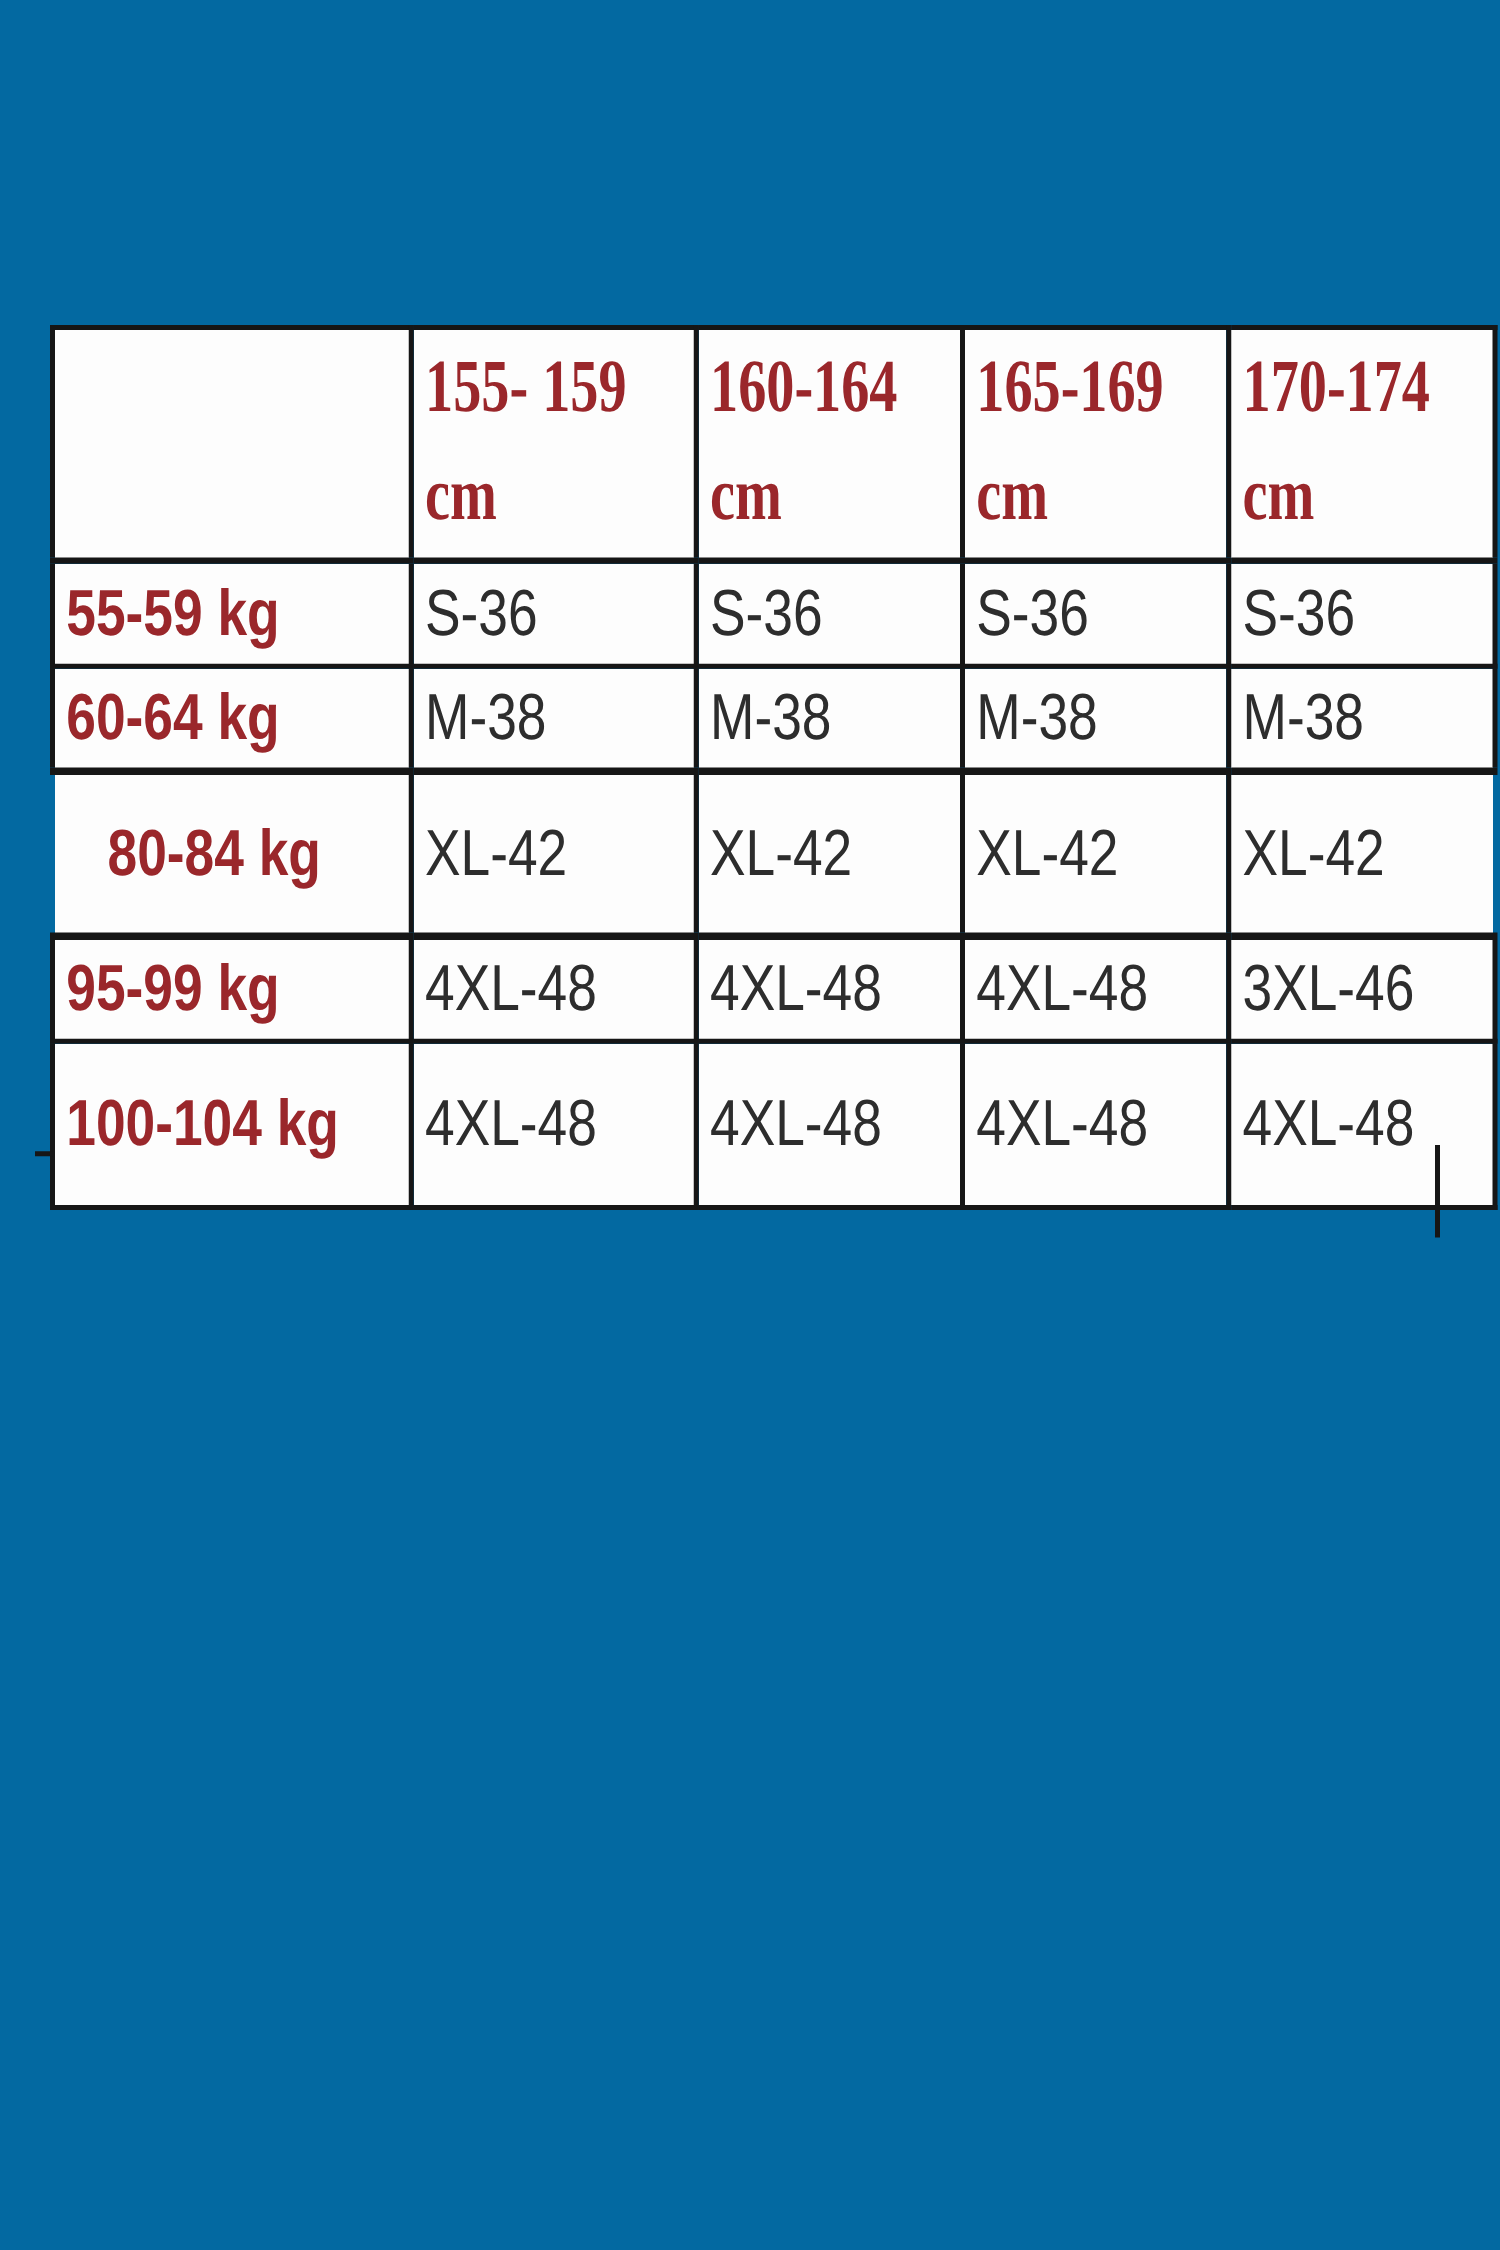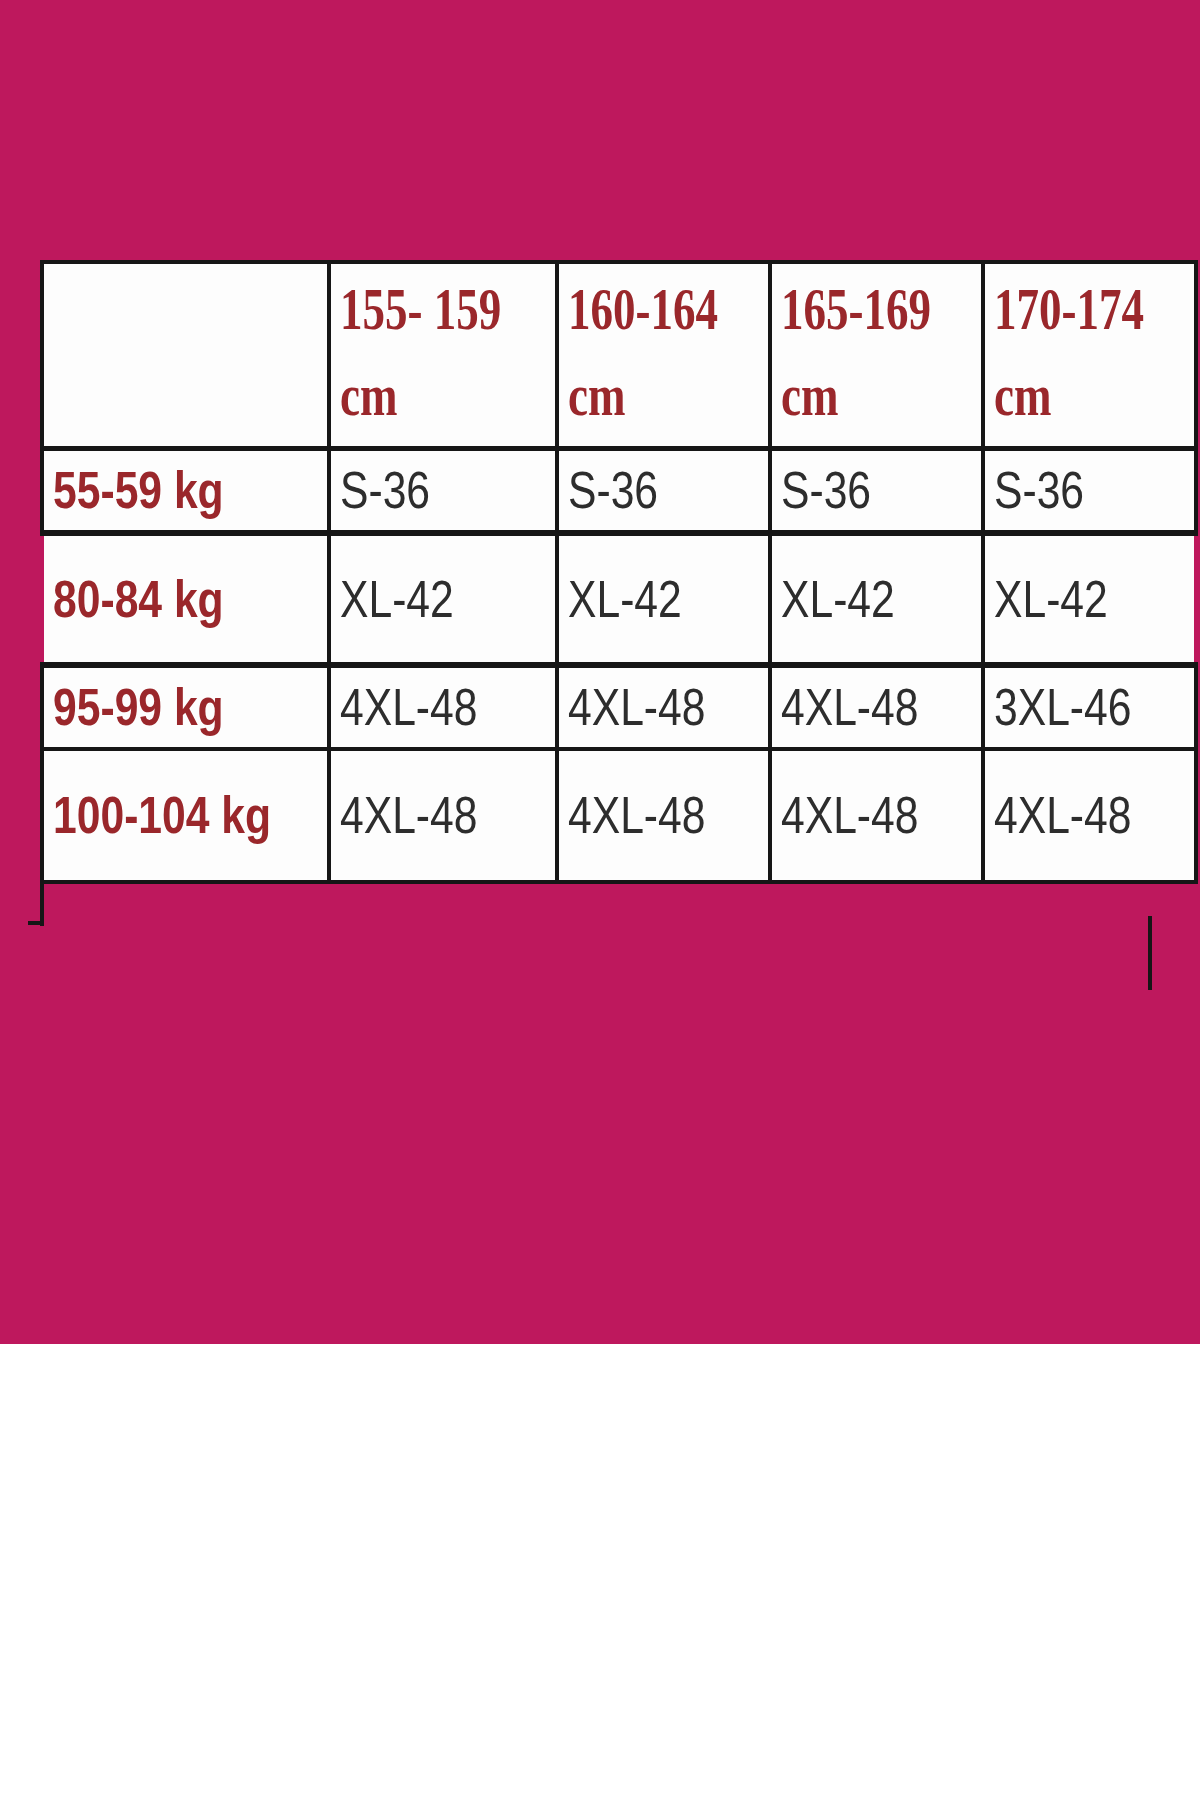--- a/index.html
+++ b/index.html
@@ -1,20 +1,20 @@
 <!DOCTYPE html>
 <html><head>
 <meta charset="utf-8">
 <style>
   html, body { margin: 0; padding: 0; background: #ffffff; }
   .page {
     position: relative;
     width: 1200px;
-    height: 1344px;
-    background: #be185d;
+    height: 1800px;
+    background: #0369a1;
     overflow: hidden;
     font-family: "Liberation Sans", sans-serif;
   }
   table.size-chart {
     position: absolute;
     left: 40px;
     top: 260px;
     border-collapse: collapse;
     table-layout: fixed;
     border: none;
@@ -35,21 +35,21 @@
   }
   .size-chart tbody tr { height: 84px; text-decoration: underline; }
   .size-chart tbody tr.row-8084 { height: 132px; }
   .size-chart tbody tr.row-last { height: 133px; margin-top: 22px; }
   .size-chart tbody tr.row-8084 th,
   .size-chart tbody tr.row-8084 td {
     border-top-width: 6px;
     border-bottom-width: 6px;
   }
   
-  .size-chart tbody tr.row-8084 th:first-child { border-left: 4px solid transparent; }
+  .size-chart tbody tr.row-8084 th:first-child { border-left: 4px solid transparent; text-align: center; }
   .size-chart tbody tr.row-8084 td:last-child  { border-right: 4px solid transparent; }
 
   .cnd {
     display: inline-block;
     transform: scaleX(0.82);
     transform-origin: 0 50%;
     font-size: 52px;
     white-space: nowrap;
     letter-spacing: 0;
   }
@@ -107,20 +107,27 @@
         </tr>
     </thead>
     <tbody id="table-body">
         <tr>
           <th><span class="cnd red">55-59 kg</span></th>
           <td><span class="cnd dark">S-36</span></td>
           <td><span class="cnd dark">S-36</span></td>
           <td><span class="cnd dark">S-36</span></td>
           <td><span class="cnd dark">S-36</span></td>
         </tr>
+        <tr>
+          <th><span class="cnd red">60-64 kg</span></th>
+          <td><span class="cnd dark">M-38</span></td>
+          <td><span class="cnd dark">M-38</span></td>
+          <td><span class="cnd dark">M-38</span></td>
+          <td><span class="cnd dark">M-38</span></td>
+        </tr>
         <tr class="row-8084">
           <th><span class="cnd red">80-84 kg</span></th>
           <td><span class="cnd dark">XL-42</span></td>
           <td><span class="cnd dark">XL-42</span></td>
           <td><span class="cnd dark">XL-42</span></td>
           <td><span class="cnd dark">XL-42</span></td>
         </tr>
         <tr>
           <th><span class="cnd red">95-99 kg</span></th>
           <td><span class="cnd dark">4XL-48</span></td>

